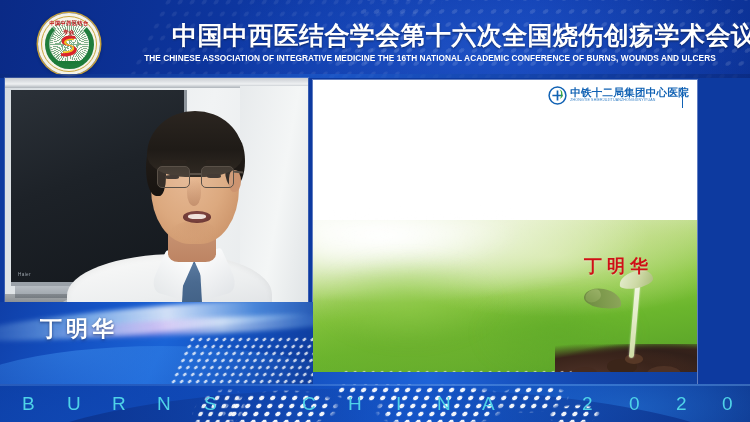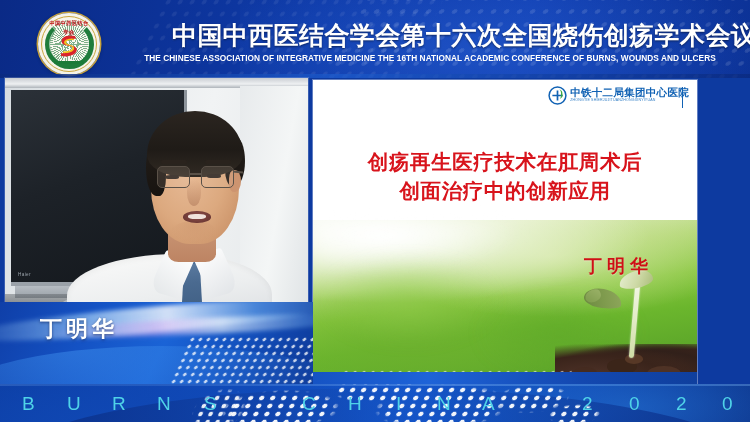--- a/index.html
+++ b/index.html
@@ -564,24 +564,20 @@
           <path d="M12.6 6.2 C15.6 7.8 15.2 11.6 11.8 12.8 C14 10 14 7.8 12.6 6.2 Z" fill="#37a93c"></path>
         </svg>
       </div>
       <div class="hosp-text">
         <div class="hosp-cn">中铁十二局集团中心医院</div>
         <div class="hosp-py">ZHONGTIE SHIERJUJITUANZHONGXINYIYUAN</div>
       </div>
       <div class="hosp-bar"></div>
     </div>
 
-    <div class="slide-title">
-      <span>创疡再生医疗技术在肛周术后</span>
-      <span>创面治疗中的创新应用</span>
-    </div>
 
     <div class="slide-green">
       <div class="blur3"></div>
       <div class="blur1"></div>
       <div class="blur2"></div>
 
       <div class="soil">
         <div class="soil-lump" style="left:18px;bottom:8px;width:24px;height:13px;"></div>
         <div class="soil-lump" style="left:52px;bottom:14px;width:30px;height:15px;background:#3b2519;"></div>
         <div class="soil-lump" style="left:92px;bottom:6px;width:34px;height:16px;background:#4e3225;"></div>

